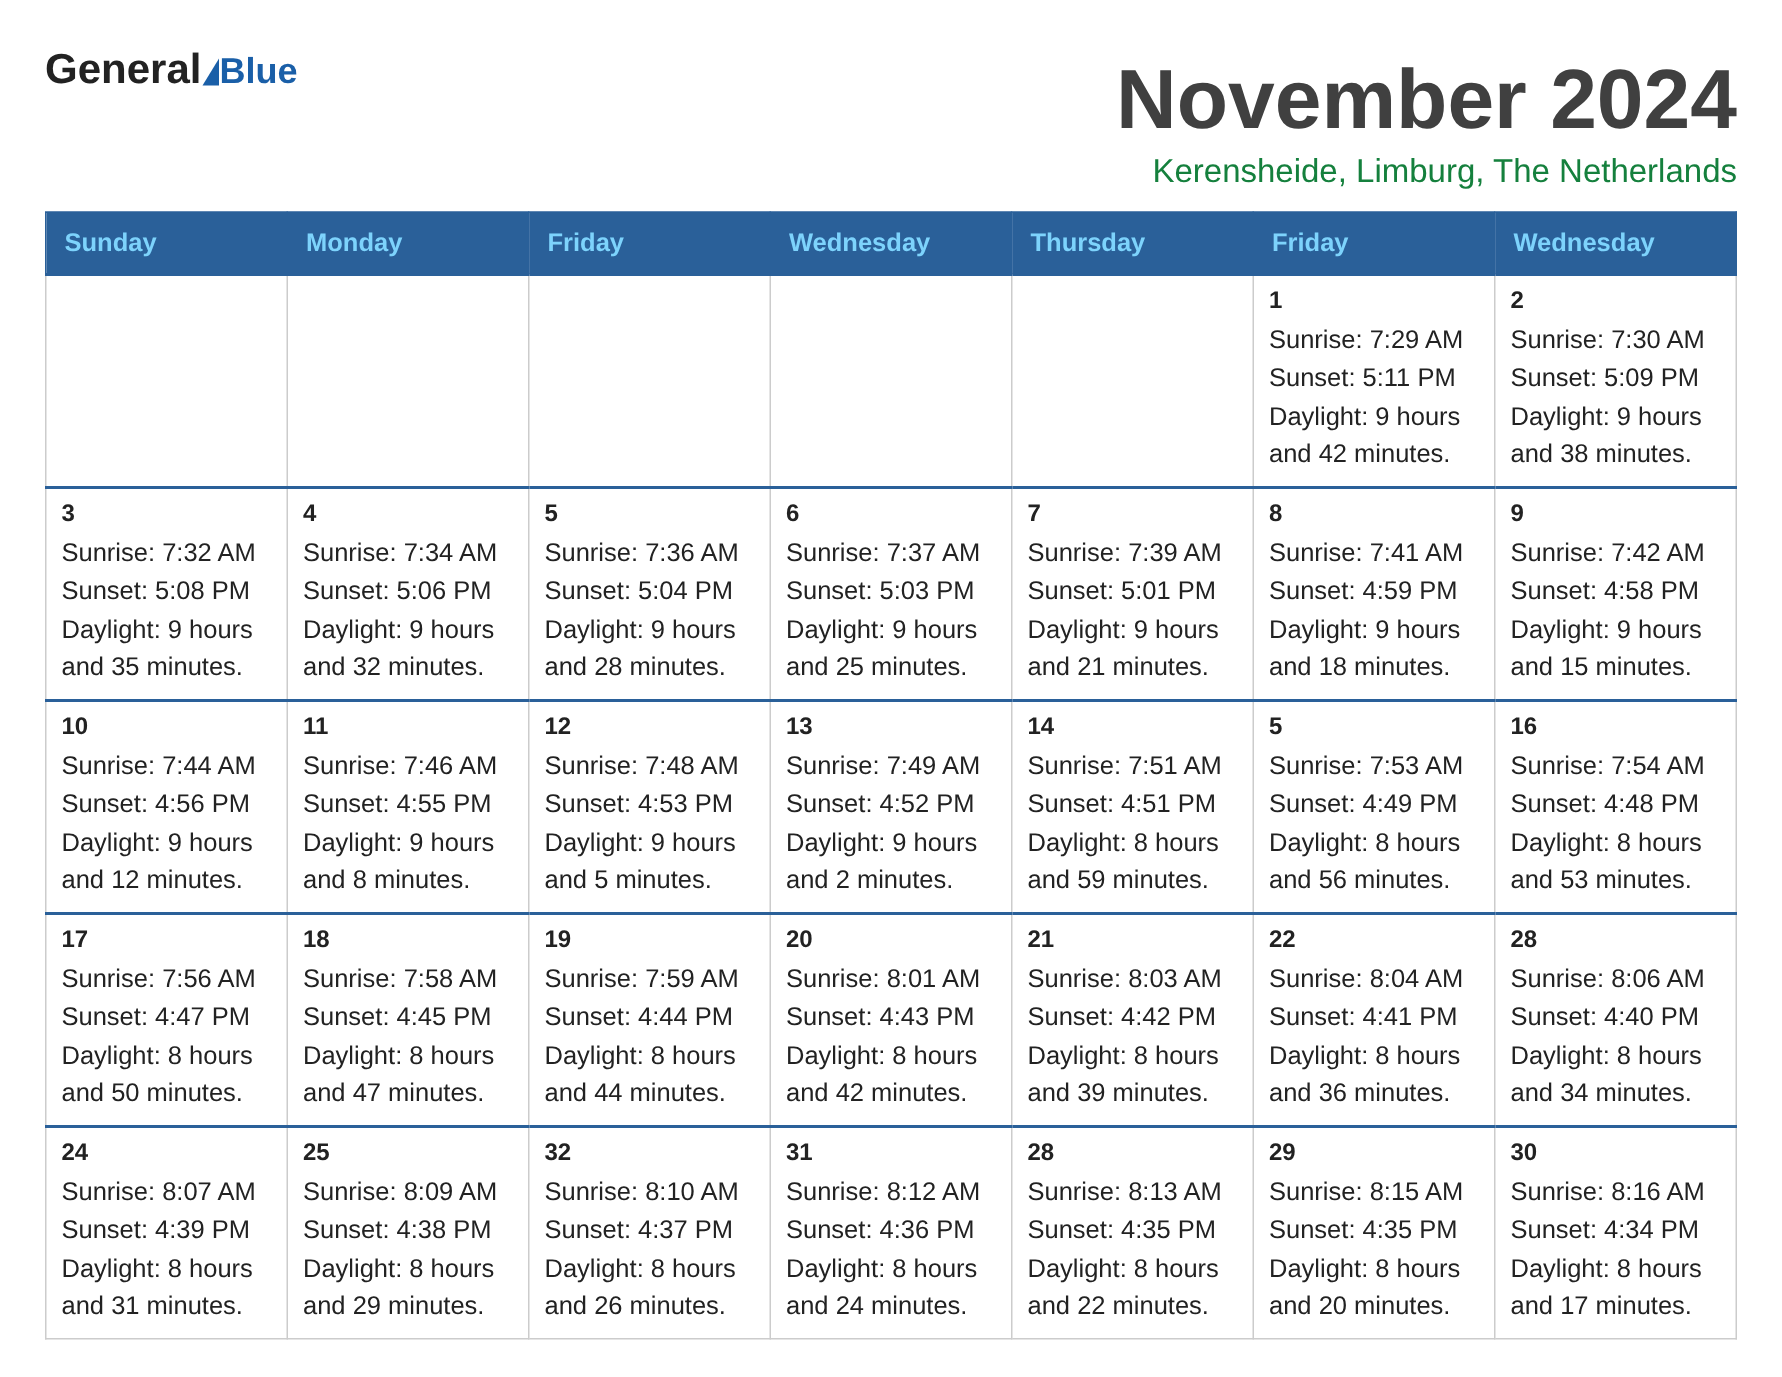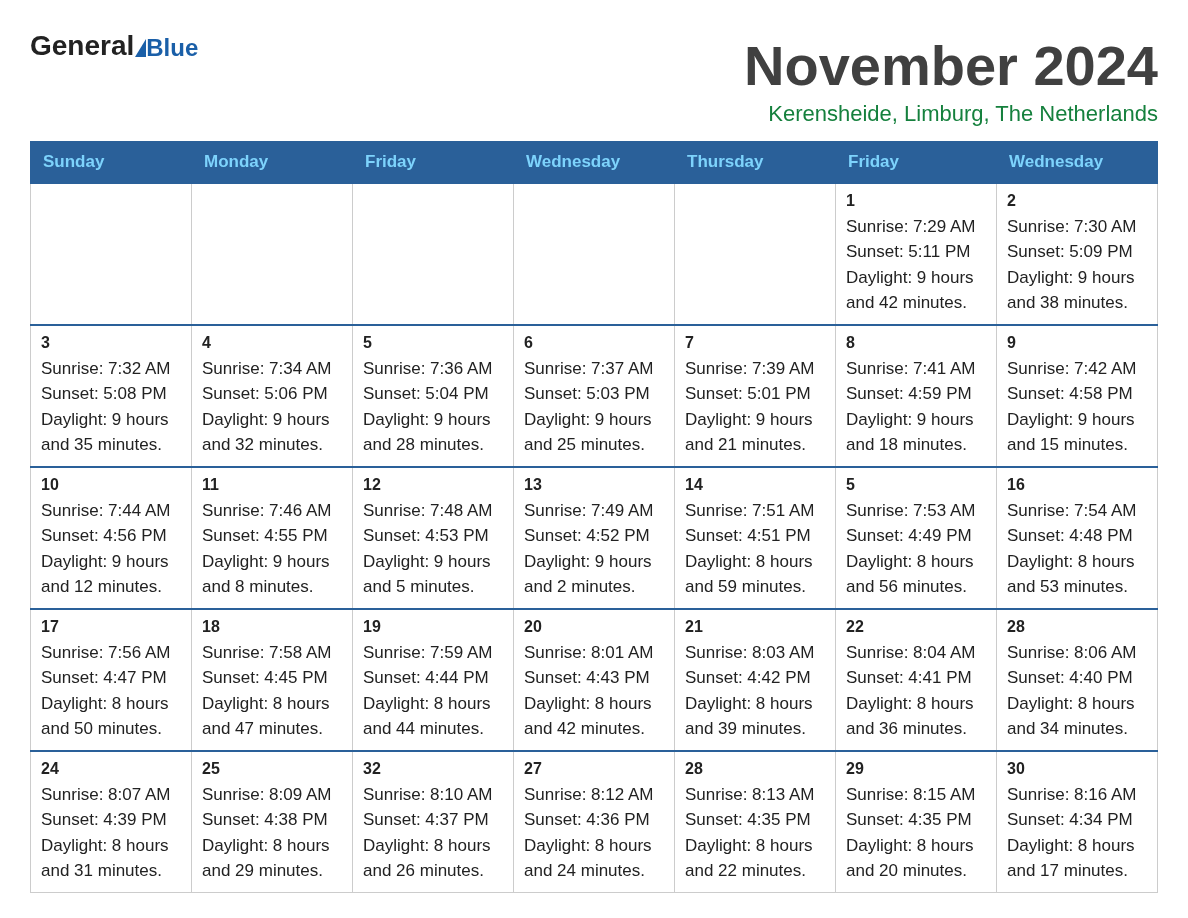--- a/index.html
+++ b/index.html
@@ -254,21 +254,21 @@
         </td>
         <td>
           <span class="day-number">25</span>
           <div class="day-info">Sunrise: 8:09 AM<br>Sunset: 4:38 PM<br>Daylight: 8 hours and 29 minutes.</div>
         </td>
         <td>
           <span class="day-number">32</span>
           <div class="day-info">Sunrise: 8:10 AM<br>Sunset: 4:37 PM<br>Daylight: 8 hours and 26 minutes.</div>
         </td>
         <td>
-          <span class="day-number">27</span>
+          <span class="day-number">31</span>
           <div class="day-info">Sunrise: 8:12 AM<br>Sunset: 4:36 PM<br>Daylight: 8 hours and 24 minutes.</div>
         </td>
         <td>
           <span class="day-number">28</span>
           <div class="day-info">Sunrise: 8:13 AM<br>Sunset: 4:35 PM<br>Daylight: 8 hours and 22 minutes.</div>
         </td>
         <td>
           <span class="day-number">29</span>
           <div class="day-info">Sunrise: 8:15 AM<br>Sunset: 4:35 PM<br>Daylight: 8 hours and 20 minutes.</div>
         </td>

